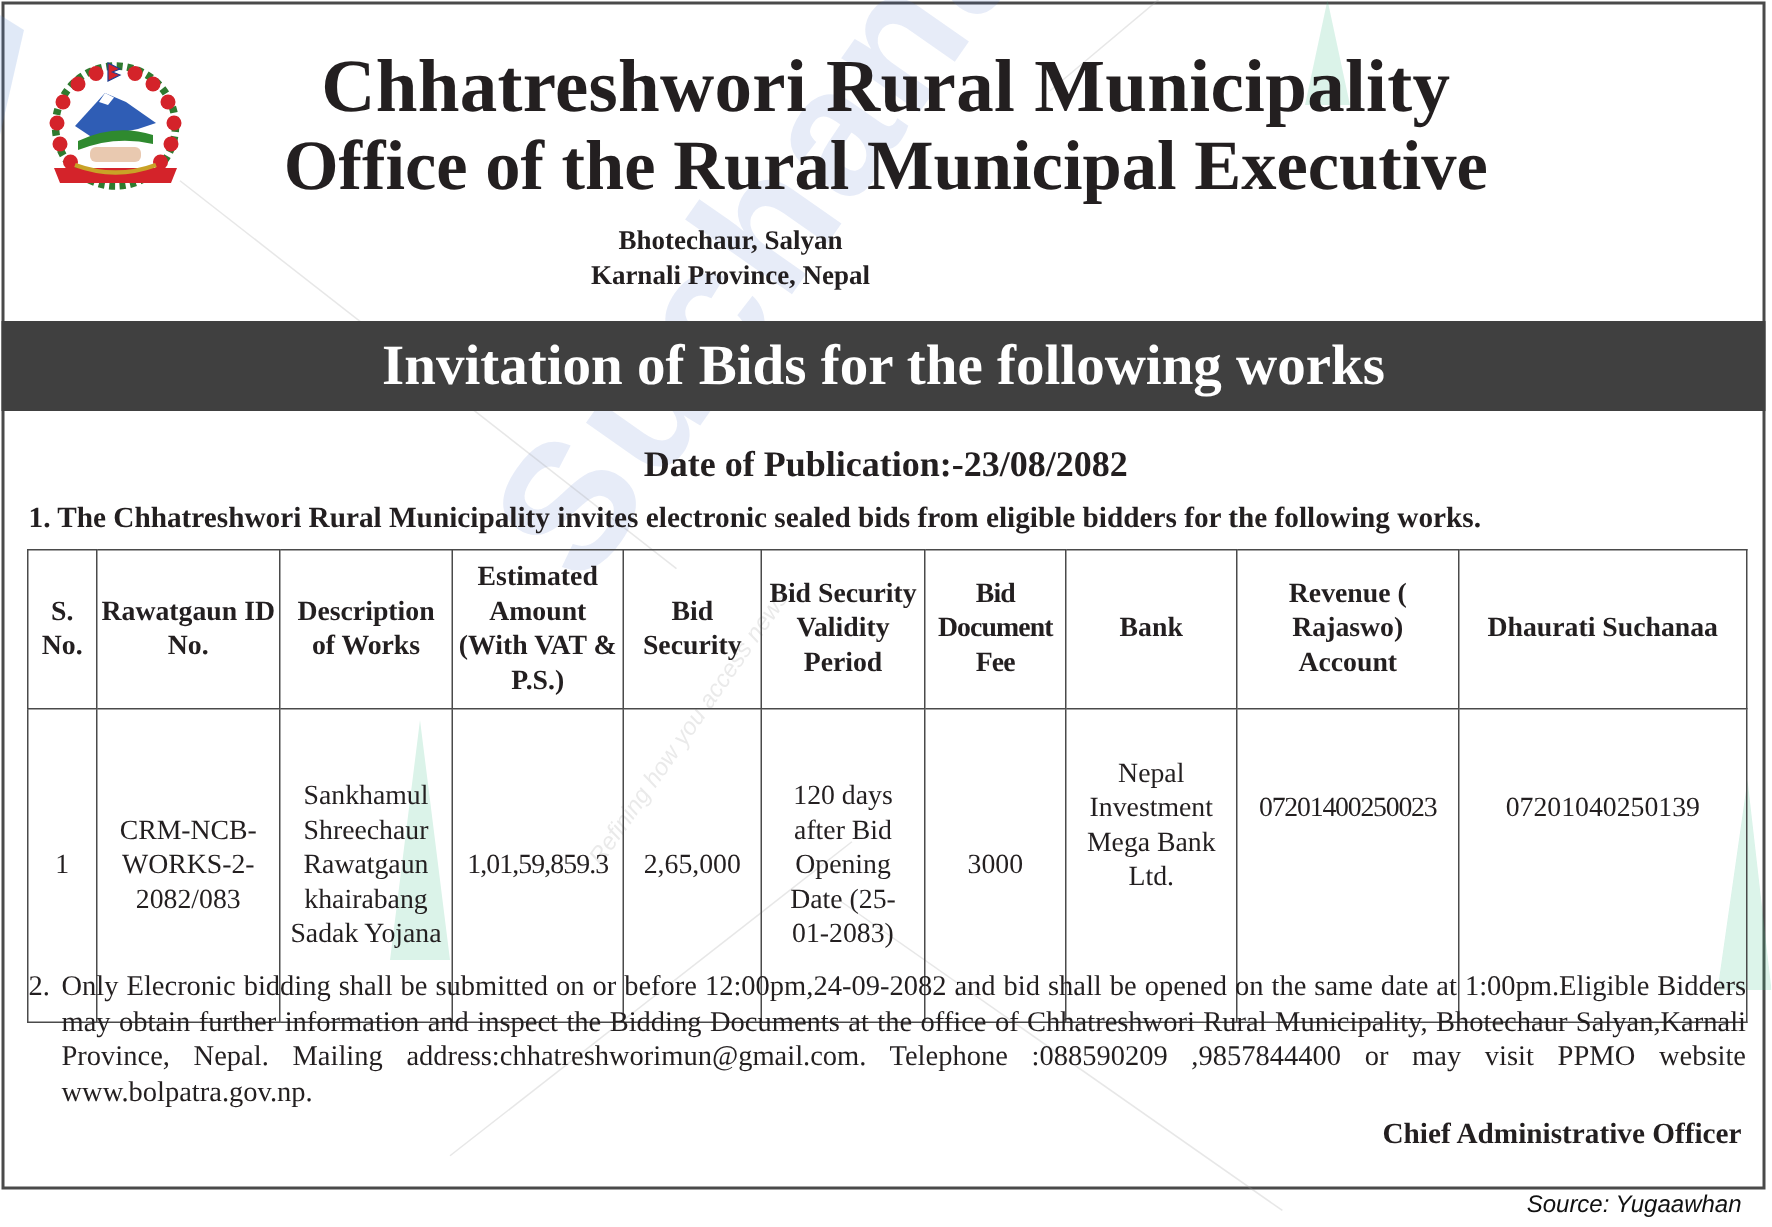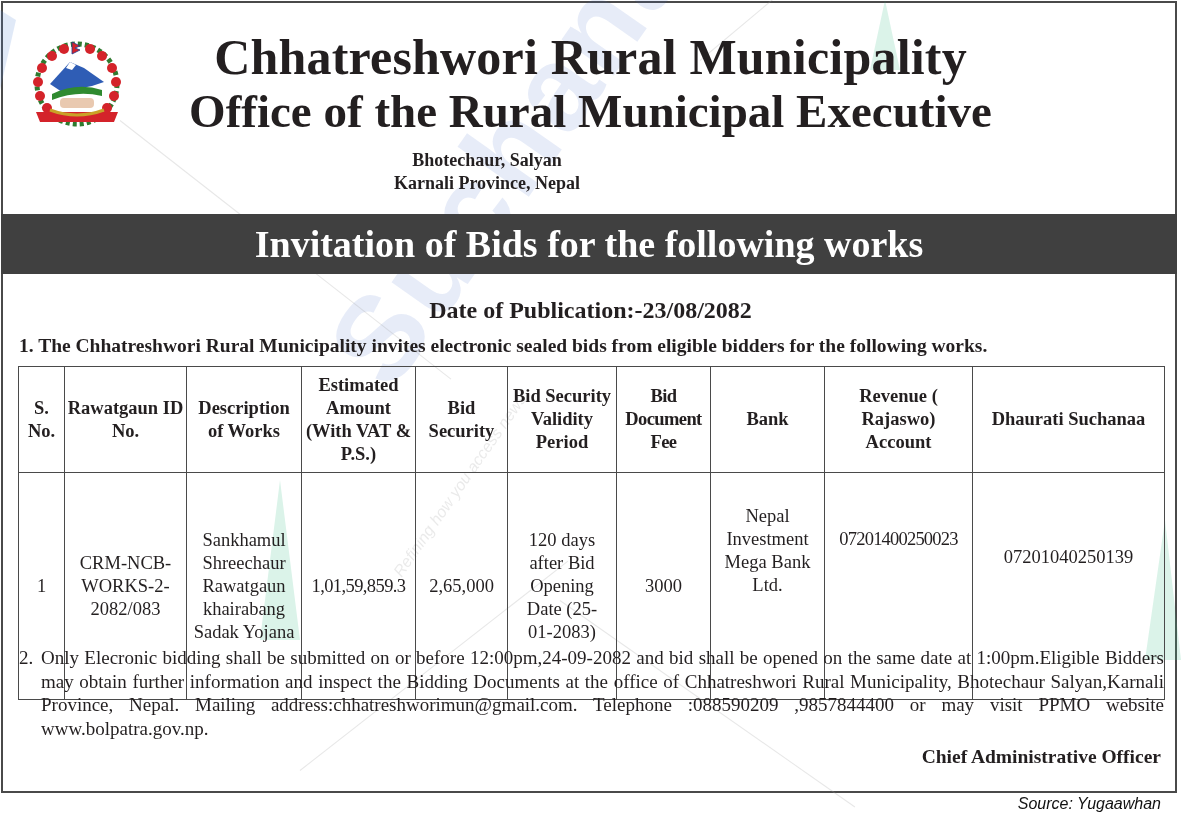--- a/index.html
+++ b/index.html
@@ -171,21 +171,21 @@
     <tr>
       <td>1</td>
       <td style="padding:0 12px">CRM-NCB-WORKS-2-2082/083</td>
       <td>Sankhamul Shreechaur Rawatgaun khairabang Sadak Yojana</td>
       <td style="letter-spacing:-0.6px">1,01,59,859.3</td>
       <td>2,65,000</td>
       <td style="padding:0 14px">120 days after Bid Opening Date (25-01-2083)</td>
       <td>3000</td>
       <td style="vertical-align:top;padding-top:32px">Nepal Investment Mega Bank Ltd.</td>
       <td style="vertical-align:top;padding-top:55px;letter-spacing:-0.8px">07201400250023</td>
-      <td style="vertical-align:top;padding-top:73px">07201040250139</td>
+      <td style="vertical-align:top;padding-top:55px">07201040250139</td>
     </tr>
   </tbody>
 </table>
 
 <div class="para2">
   <span class="num">2.</span>
   <div class="body">Only Elecronic bidding shall be submitted on or before 12:00pm,24-09-2082 and bid shall be opened on the same date at 1:00pm.Eligible Bidders may obtain further information and inspect the Bidding Documents at the office of Chhatreshwori Rural Municipality, Bhotechaur Salyan,Karnali Province, Nepal. Mailing address:chhatreshworimun@gmail.com. Telephone :088590209 ,9857844400 or may visit PPMO website www.bolpatra.gov.np.</div>
 </div>
 
 <div class="signoff">Chief Administrative Officer</div>

